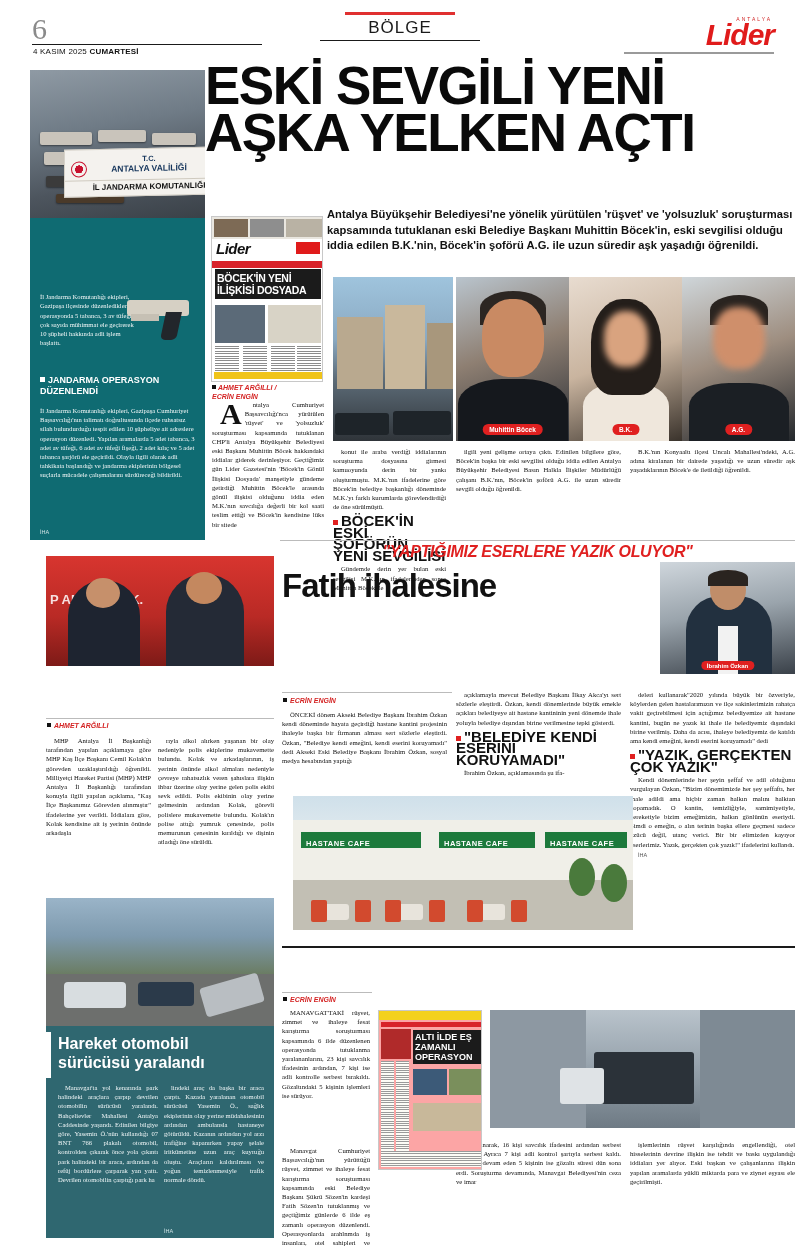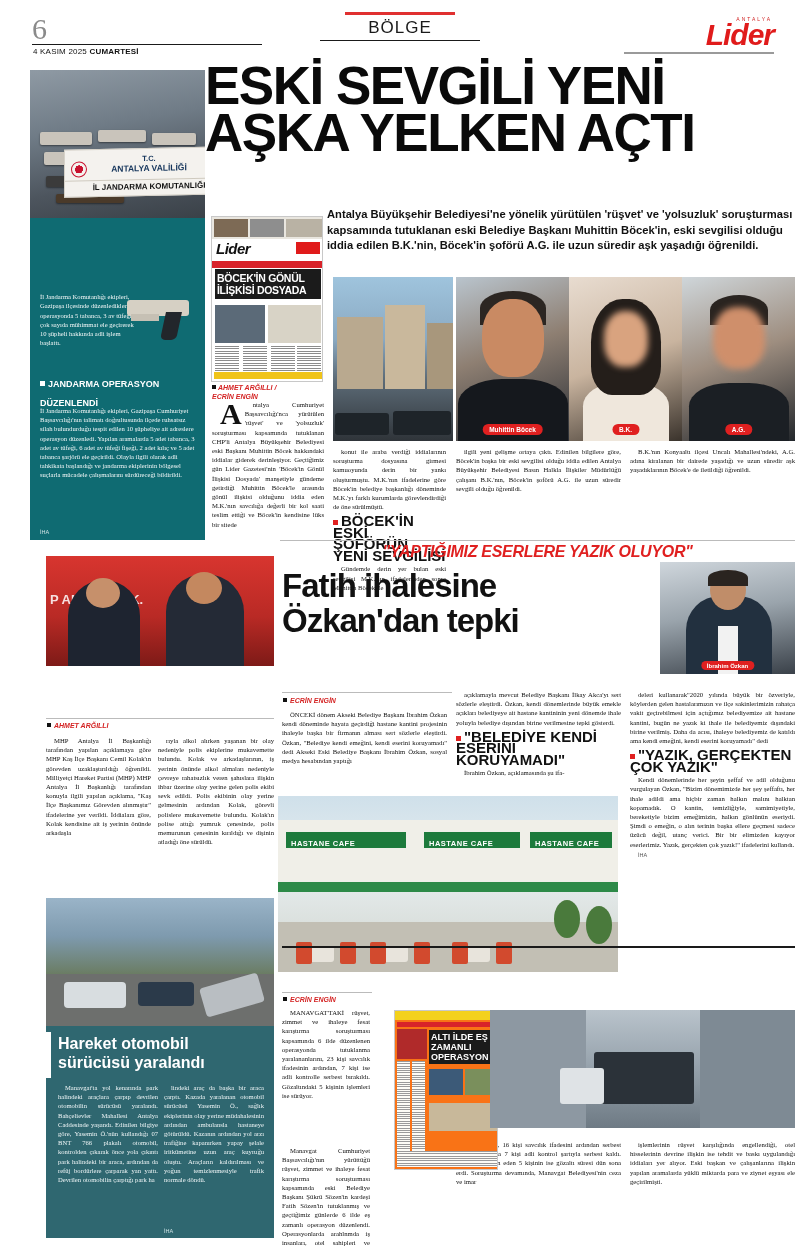--- a/index.html
+++ b/index.html
@@ -97,21 +97,21 @@
   .teal-body {
     position:absolute; left:10px; top:74px; width:100px;
     font-family:"Liberation Serif", serif; font-size:6.6px; line-height:9.3px; color:#f2f7f7;
   }
   .teal-gun {
     position:absolute; right:4px; top:72px; width:78px; height:56px;
   }
   .teal-sub {
     position:absolute; left:10px; top:157px; width:158px;
     font-family:"Liberation Sans", sans-serif; font-weight:bold;
-    font-size:9px; line-height:19px; color:#ffffff;
+    font-size:9px; line-height:11px; color:#ffffff;
   }
   .teal-sub .sq { display:inline-block; width:5px; height:5px; background:#fff; margin-right:3px; vertical-align:1px; }
   .teal-body2 {
     position:absolute; left:10px; top:188px; width:158px;
     font-family:"Liberation Serif", serif; font-size:6.6px; line-height:9.2px; color:#f2f7f7;
   }
   .teal-credit {
     position:absolute; left:10px; bottom:5px;
     font-family:"Liberation Sans", sans-serif; font-size:5.5px; color:#cfe3e4;
   }
@@ -299,21 +299,21 @@
     font-size:7px; color:#d42323;
   }
   .kantin-byline .sq { display:inline-block; width:4px;height:4px;background:#111;margin-right:3px;vertical-align:1px;}
   .kantin-rule { position:absolute; left:282px; top:692px; width:170px; height:1px; background:#bbb; }
   .kc1 { left:282px; top:710px; width:165px; }
   .kc2 { left:456px; top:690px; width:165px; }
   .kc3 { left:630px; top:690px; width:165px; }
 
   
   .cafe-photo {
-    position:absolute; left:278px; top:796px; width:340px; height:176px;
+    position:absolute; left:293px; top:796px; width:340px; height:134px;
     background:linear-gradient(180deg,#cfe0ea 0%,#e8eef0 42%,#cfd4cd 100%); overflow:hidden;
   }
   .cf-building { position:absolute; left:0; top:24px; width:340px; height:62px; background:#f0efe8; }
   .cf-sign { position:absolute; top:36px; height:16px; background:#1d7a3c; }
   .cf-sign span { color:#fff; font-family:"Liberation Sans",sans-serif; font-weight:bold;
     font-size:7.5px; line-height:16px; padding-left:5px; letter-spacing:.5px; }
   .cf-awn { position:absolute; left:0; top:86px; width:340px; height:10px; background:#2d8a48; }
   .cf-ground { position:absolute; left:0; bottom:0; width:340px; height:50px; background:#c2bfb4; }
   .cf-chair { position:absolute; bottom:8px; width:16px; height:22px; background:#d24a2e; border-radius:2px; }
   .cf-table { position:absolute; bottom:10px; width:26px; height:16px; background:#e8e4dc; border-radius:3px; }
@@ -333,21 +333,21 @@
   }
   .goz-byline .sq { display:inline-block; width:4px;height:4px;background:#111;margin-right:3px;vertical-align:1px;}
   .goz-rule2 { position:absolute; left:282px; top:992px; width:90px; height:1px; background:#bbb; }
   .gc1 { left:282px; top:1008px; width:88px; }
   .gc2 { left:282px; top:1146px; width:88px; }
   .gc3 { left:456px; top:1140px; width:165px; }
   .gc4 { left:630px; top:1140px; width:165px; }
 
   .np-inset2 {
     position:absolute; left:378px; top:1010px; width:104px; height:160px;
-    background:#f97316; border:1px solid #c8c8c8; overflow:hidden;margin-left:16px;
+    background:#fca5a5; border:1px solid #c8c8c8; overflow:hidden;
   }
   .np2-top { position:absolute; left:0; top:0; width:104px; height:9px; background:#f3d11c; }
   .np2-red { position:absolute; left:2px; top:11px; width:100px; height:5px; background:#d8232a; }
   .np2-hl {
     position:absolute; left:34px; top:19px; width:68px;
     font-family:"Liberation Sans", sans-serif; font-weight:bold;
     font-size:9px; line-height:10px; color:#fff; background:#1b1b1b; padding:2px 2px;
   }
   .np2-photo { position:absolute; left:2px; top:18px; width:30px; height:30px; background:#b02a2a; }
   .np2-ph2 { position:absolute; left:34px; top:58px; width:34px; height:26px; background:#3c5a78; }
@@ -435,21 +435,21 @@
   <div class="np-inset">
     <div class="np-topstrip">
       <div class="np-ts-a"></div>
       <div class="np-ts-b"></div>
       <div class="np-ts-c"></div>
     </div>
     <div class="np-logo-row"></div>
     <div class="np-logo">Lider</div>
     <div class="np-logo-red"></div>
     <div class="np-redbar"></div>
-    <div class="np-hl">BÖCEK'İN GÖNÜL İLİŞKİSİ DOSYADA</div>
+    <div class="np-hl">BÖCEK'İN YENİ İLİŞKİSİ DOSYADA</div>
     <div class="np-photo"></div>
     <div class="np-photo2"></div>
     <div class="np-cols">
       <div class="np-col" style="left:0;"></div>
       <div class="np-col" style="left:28px;"></div>
       <div class="np-col" style="left:56px;"></div>
       <div class="np-col" style="left:82px;"></div>
     </div>
     <div class="np-botbar"></div>
   </div>
@@ -541,21 +541,20 @@
 Bahçelievler Mahallesi Antalya Caddesinde yaşandı. Edinilen bilgiye göre, Yasemin Ö.'nün kullandığı 07 BNT 766 plakalı otomobil, kontrolden çıkarak önce yola çıkıntı park halindeki bir araca, ardından da refüj bordürlere çarparak yan yattı. Devrilen otomobilin çarptığı park ha</p>
     </div>
     <div class="kcol kc-2">
       <p>lindeki araç da başka bir araca çarptı. Kazada yaralanan otomobil sürücüsü Yasemin Ö., sağlık ekiplerinin olay yerine müdahalesinin ardından ambulansla hastaneye götürüldü. Kazanın ardından yol arzı trafiğine kapanırken yapay şelale iritkümetine uzun araç kuyruğu oluştu. Araçların kaldırılması ve yoğun temizlenmesiyle trafik normale döndü.</p>
     </div>
     <div class="kaza-credit">İHA</div>
   </div>
 
   <div class="kantin-head">
     <div>Fatih ihalesine</div>
-    <div>Özkan'dan tepki</div>
   </div>
   <div class="ozkan-photo">
     <div class="oz-body"></div>
     <div class="oz-shirt"></div>
     <div class="oz-head"></div>
     <div class="oz-hair"></div>
     <div class="oz-tag">İbrahim Özkan</div>
   </div>
   <div class="kantin-rule"></div>
   <div class="kantin-byline"><span class="sq"></span><span>ECRİN ENGİN</span></div>

